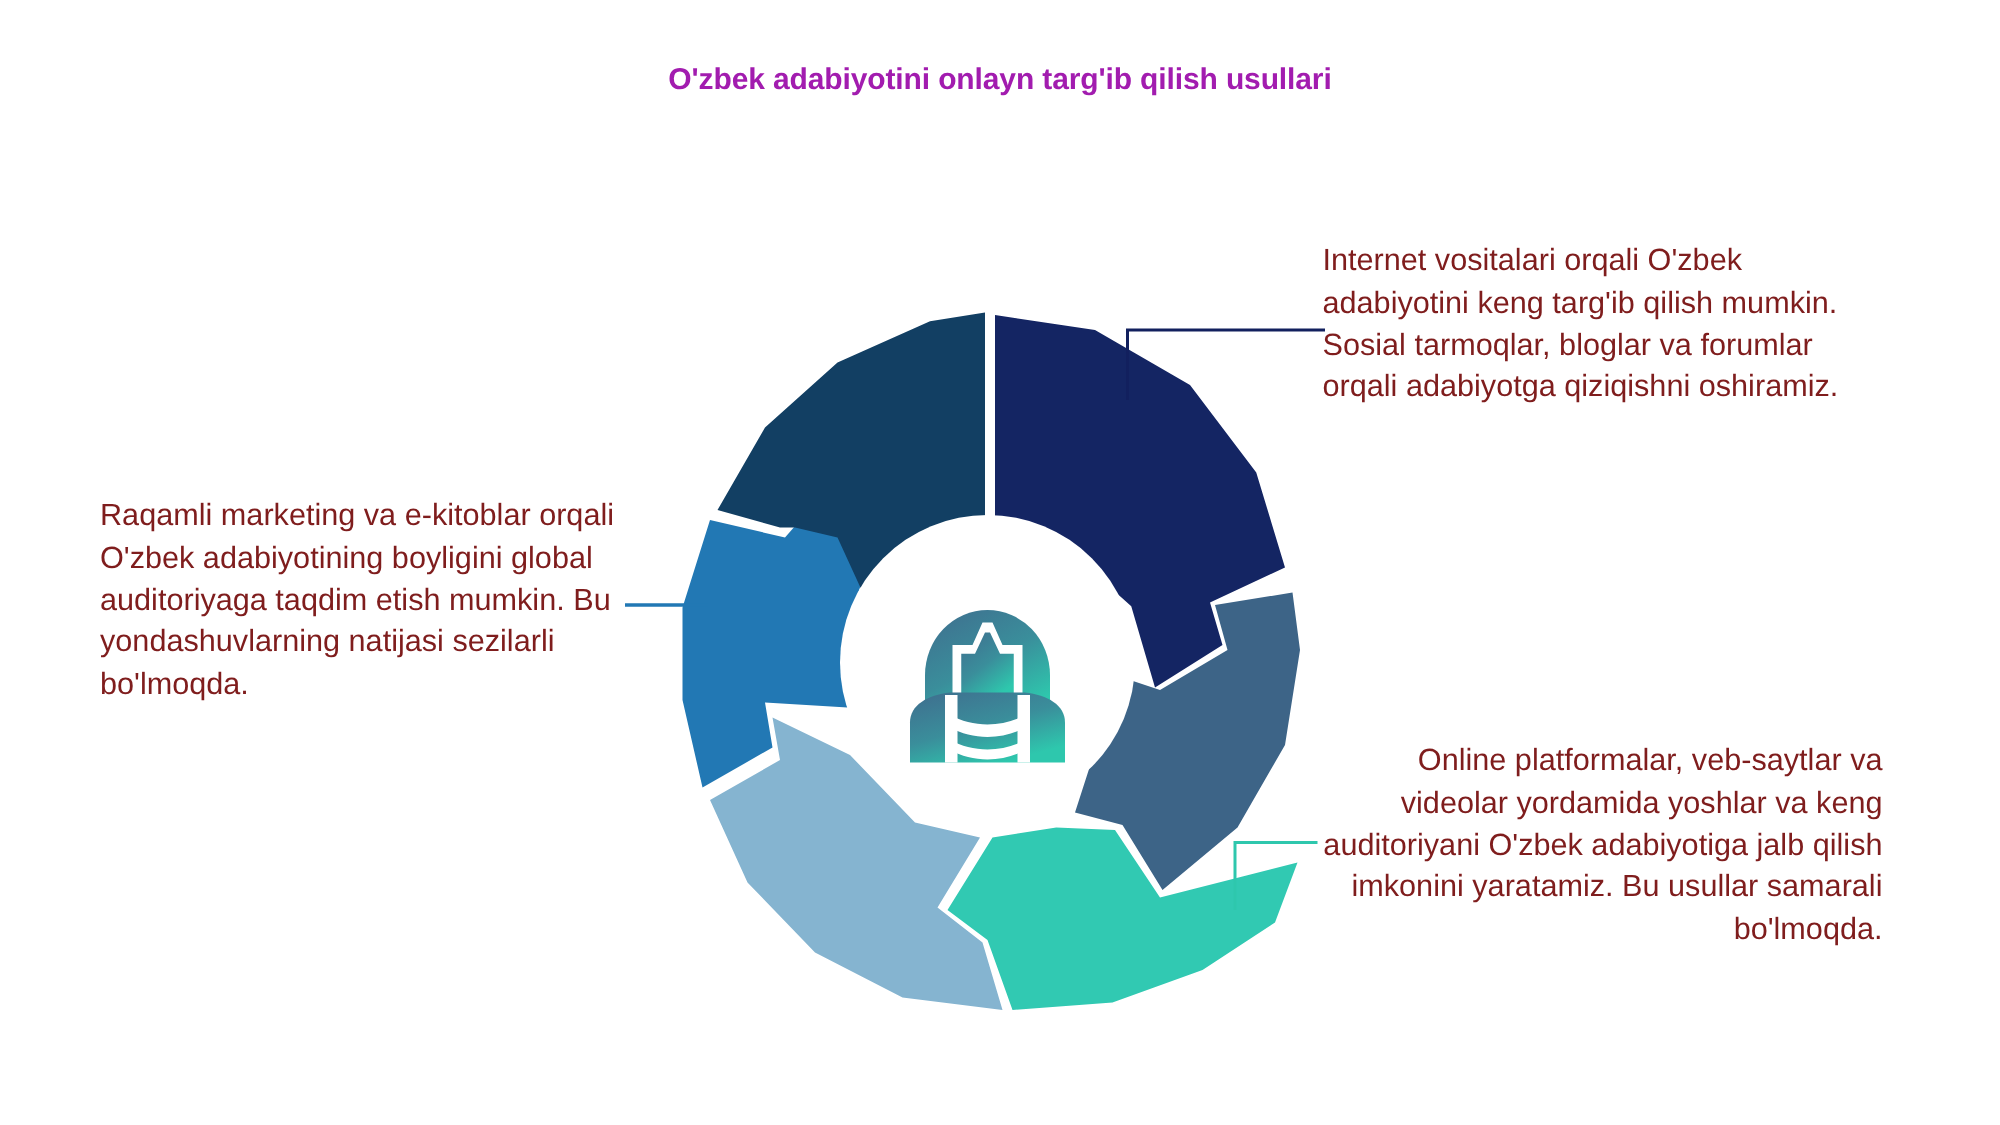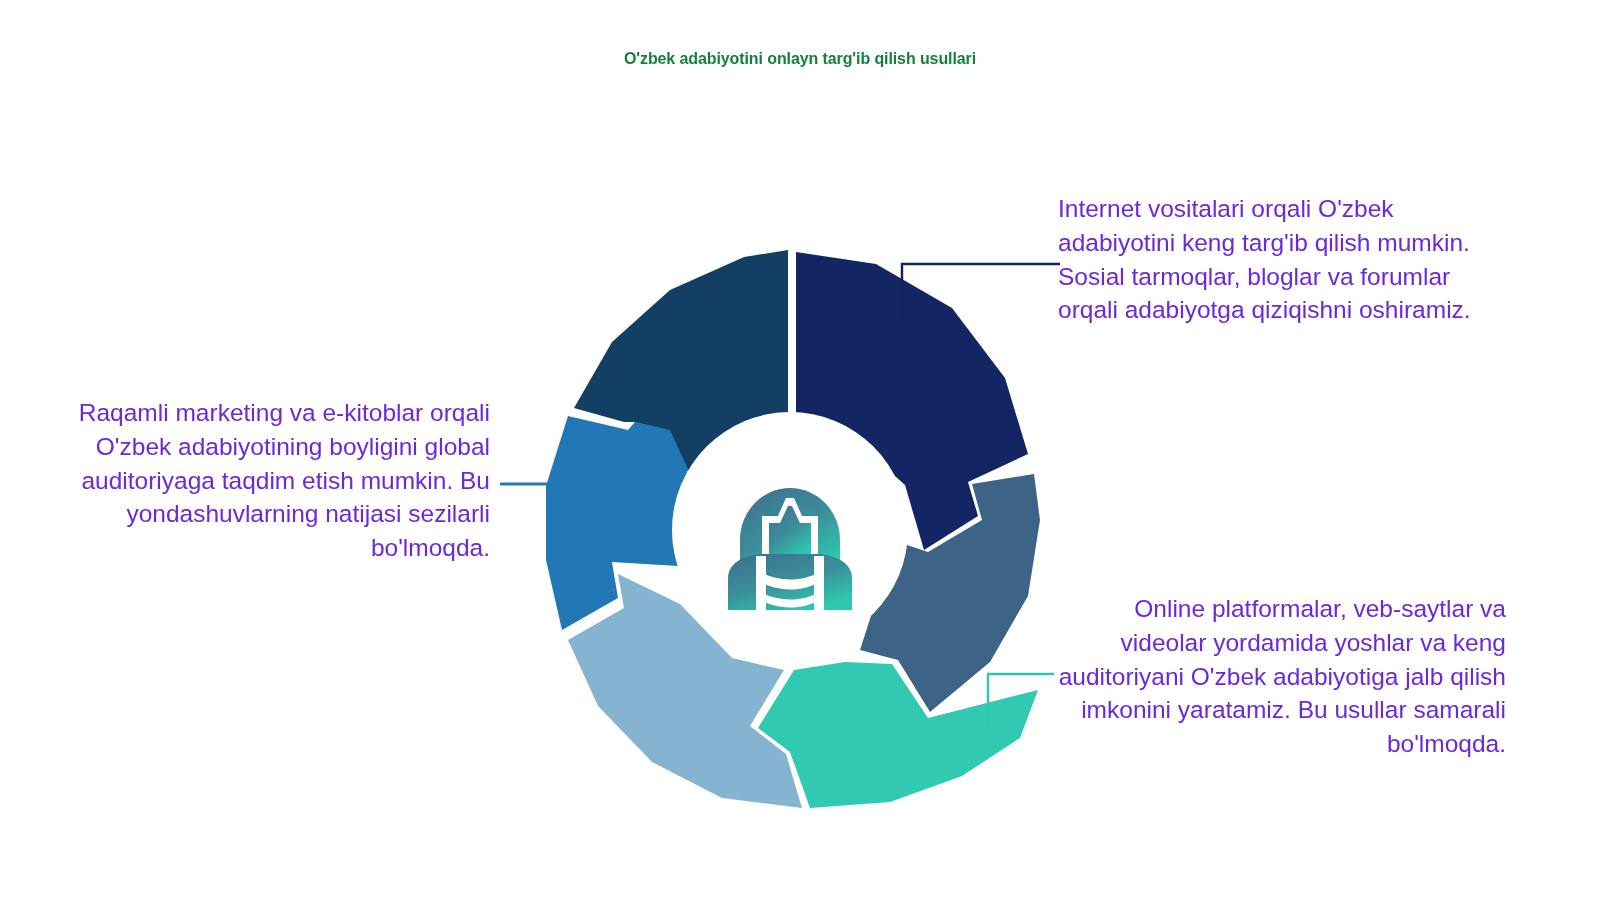--- a/index.html
+++ b/index.html
@@ -21,54 +21,54 @@
     width: 1600px;
     height: 900px;
     background: #ffffff;
   }
   #chart-title {
     position: absolute;
     left: 0;
     top: 50px;
     width: 1600px;
     text-align: center;
-    font-size: 16px;
+    font-size: 24px;
     font-weight: bold;
-    color: #15803d;
+    color: #a21caf;
     letter-spacing: -0.1px;
     font-family: "Liberation Sans", sans-serif;
     white-space: nowrap;
   }
   .wheel-wrap {
     position: absolute;
     left: 500px;
     top: 230px;
     width: 580px;
     height: 580px;
   }
   .wheel-svg { display: block; }
 
   .callout {
     position: absolute;
     font-size: 24.5px;
     line-height: 1.38;
-    color: #6d28d9;
+    color: #7f1d1d;
     font-family: "Liberation Sans", sans-serif;
   }
   #callout-right-top {
     left: 1058px;
     top: 192px;
     width: 448px;
     text-align: left;
   }
   #callout-left {
-    left: 62px;
+    left: 80px;
     top: 396px;
     width: 428px;
-    text-align: right;
+    text-align: left;
   }
   #callout-right-bottom {
     left: 1058px;
     top: 592px;
     width: 448px;
     text-align: right;
   }
 </style>
 </head>
 <body>

